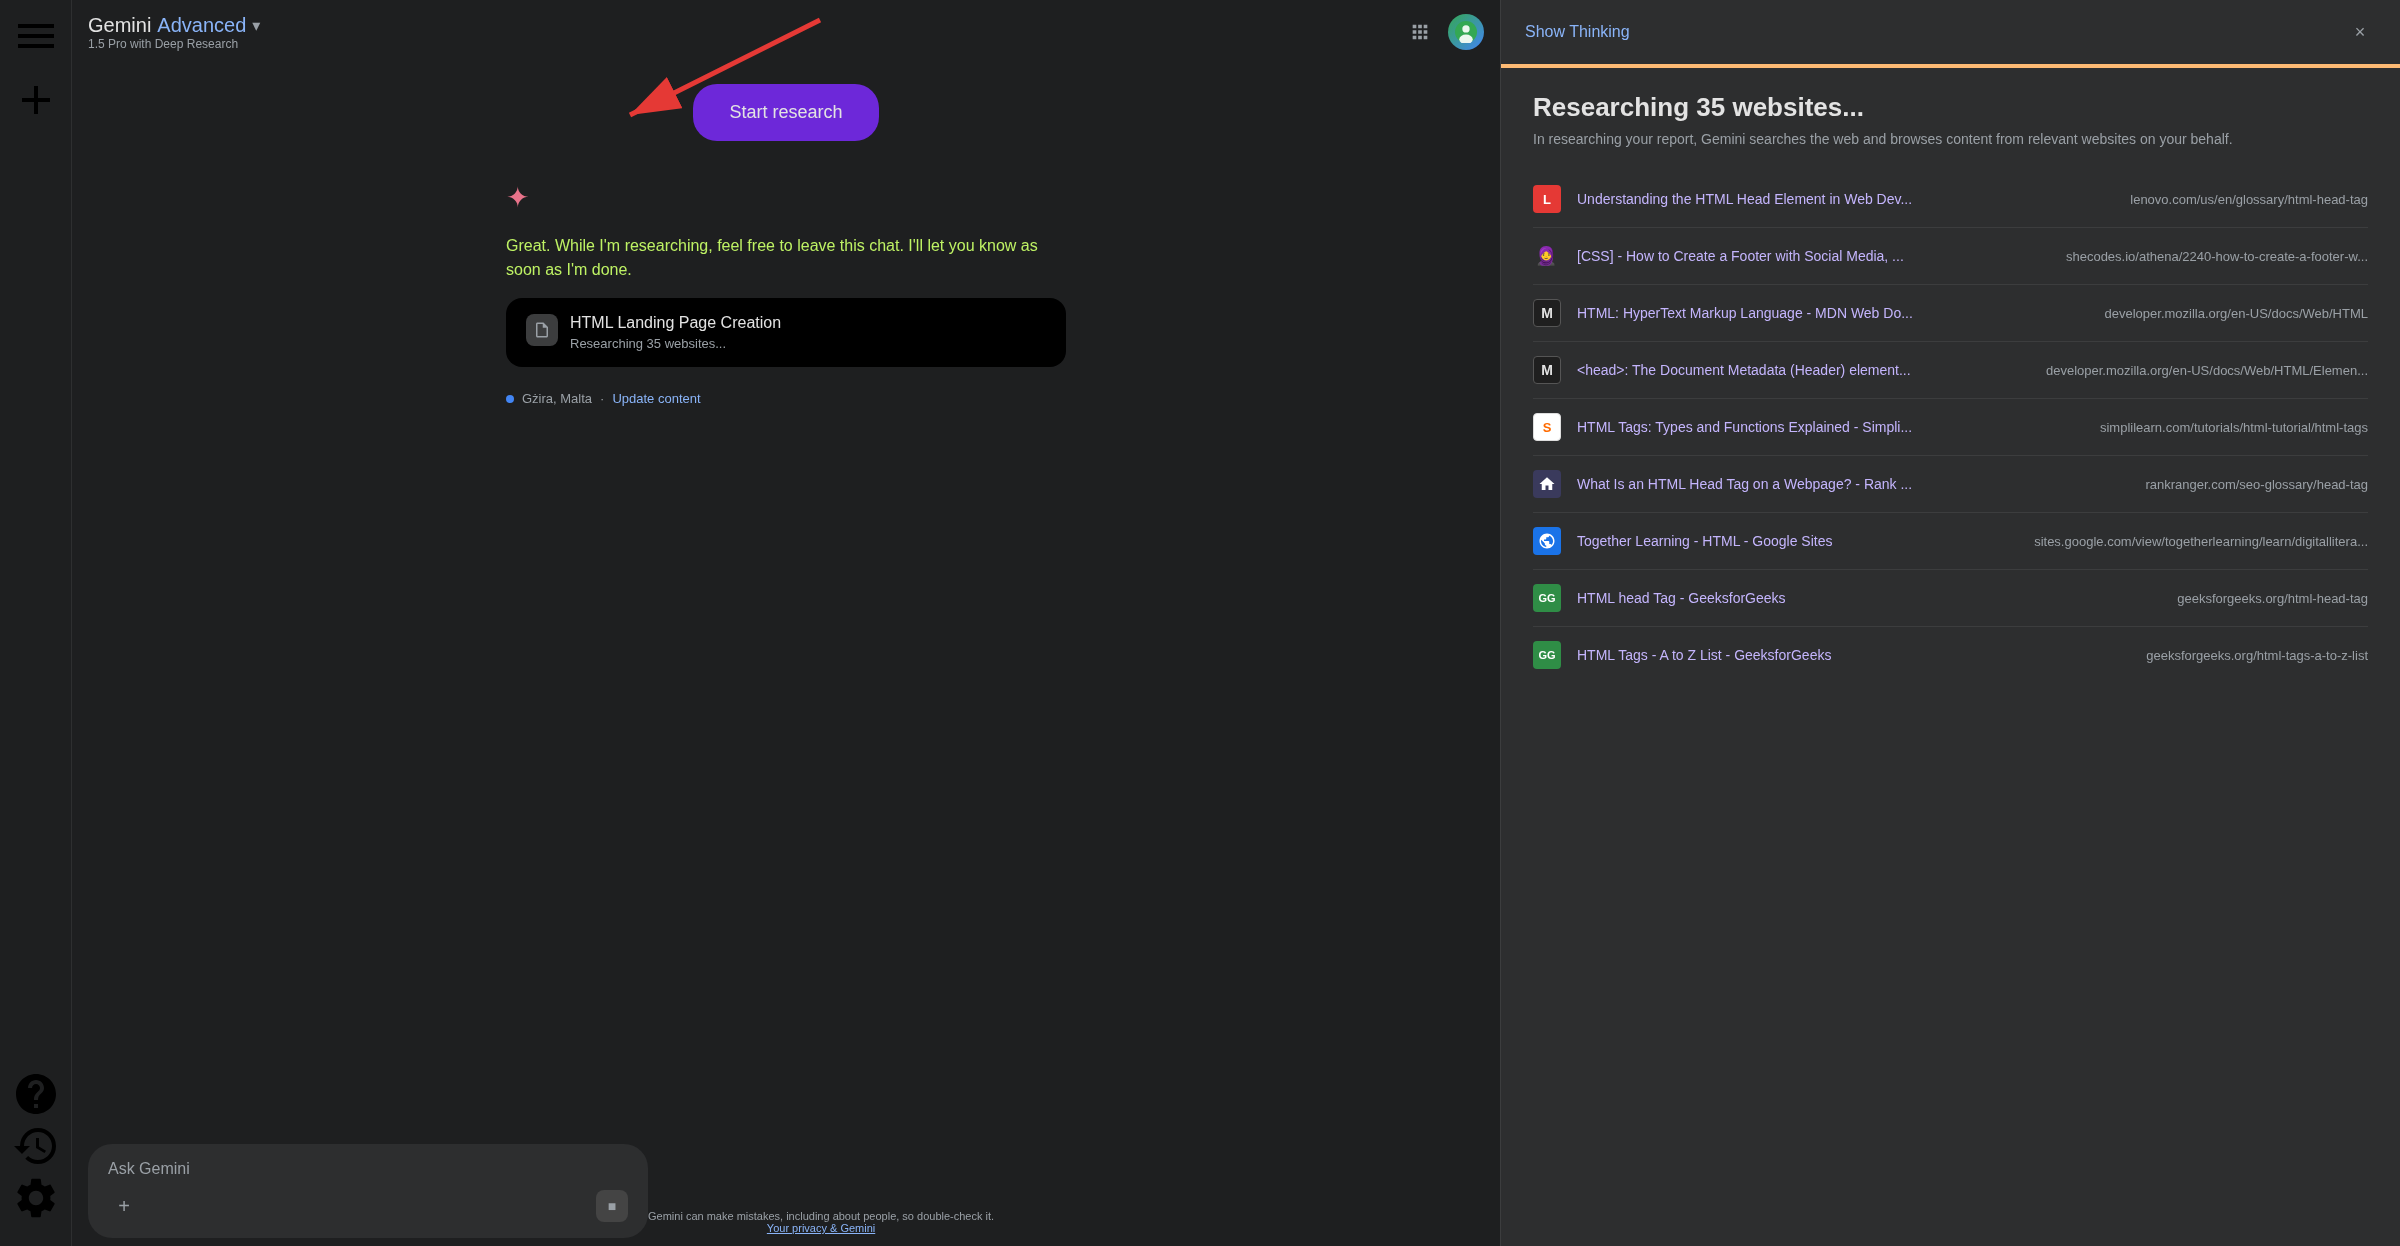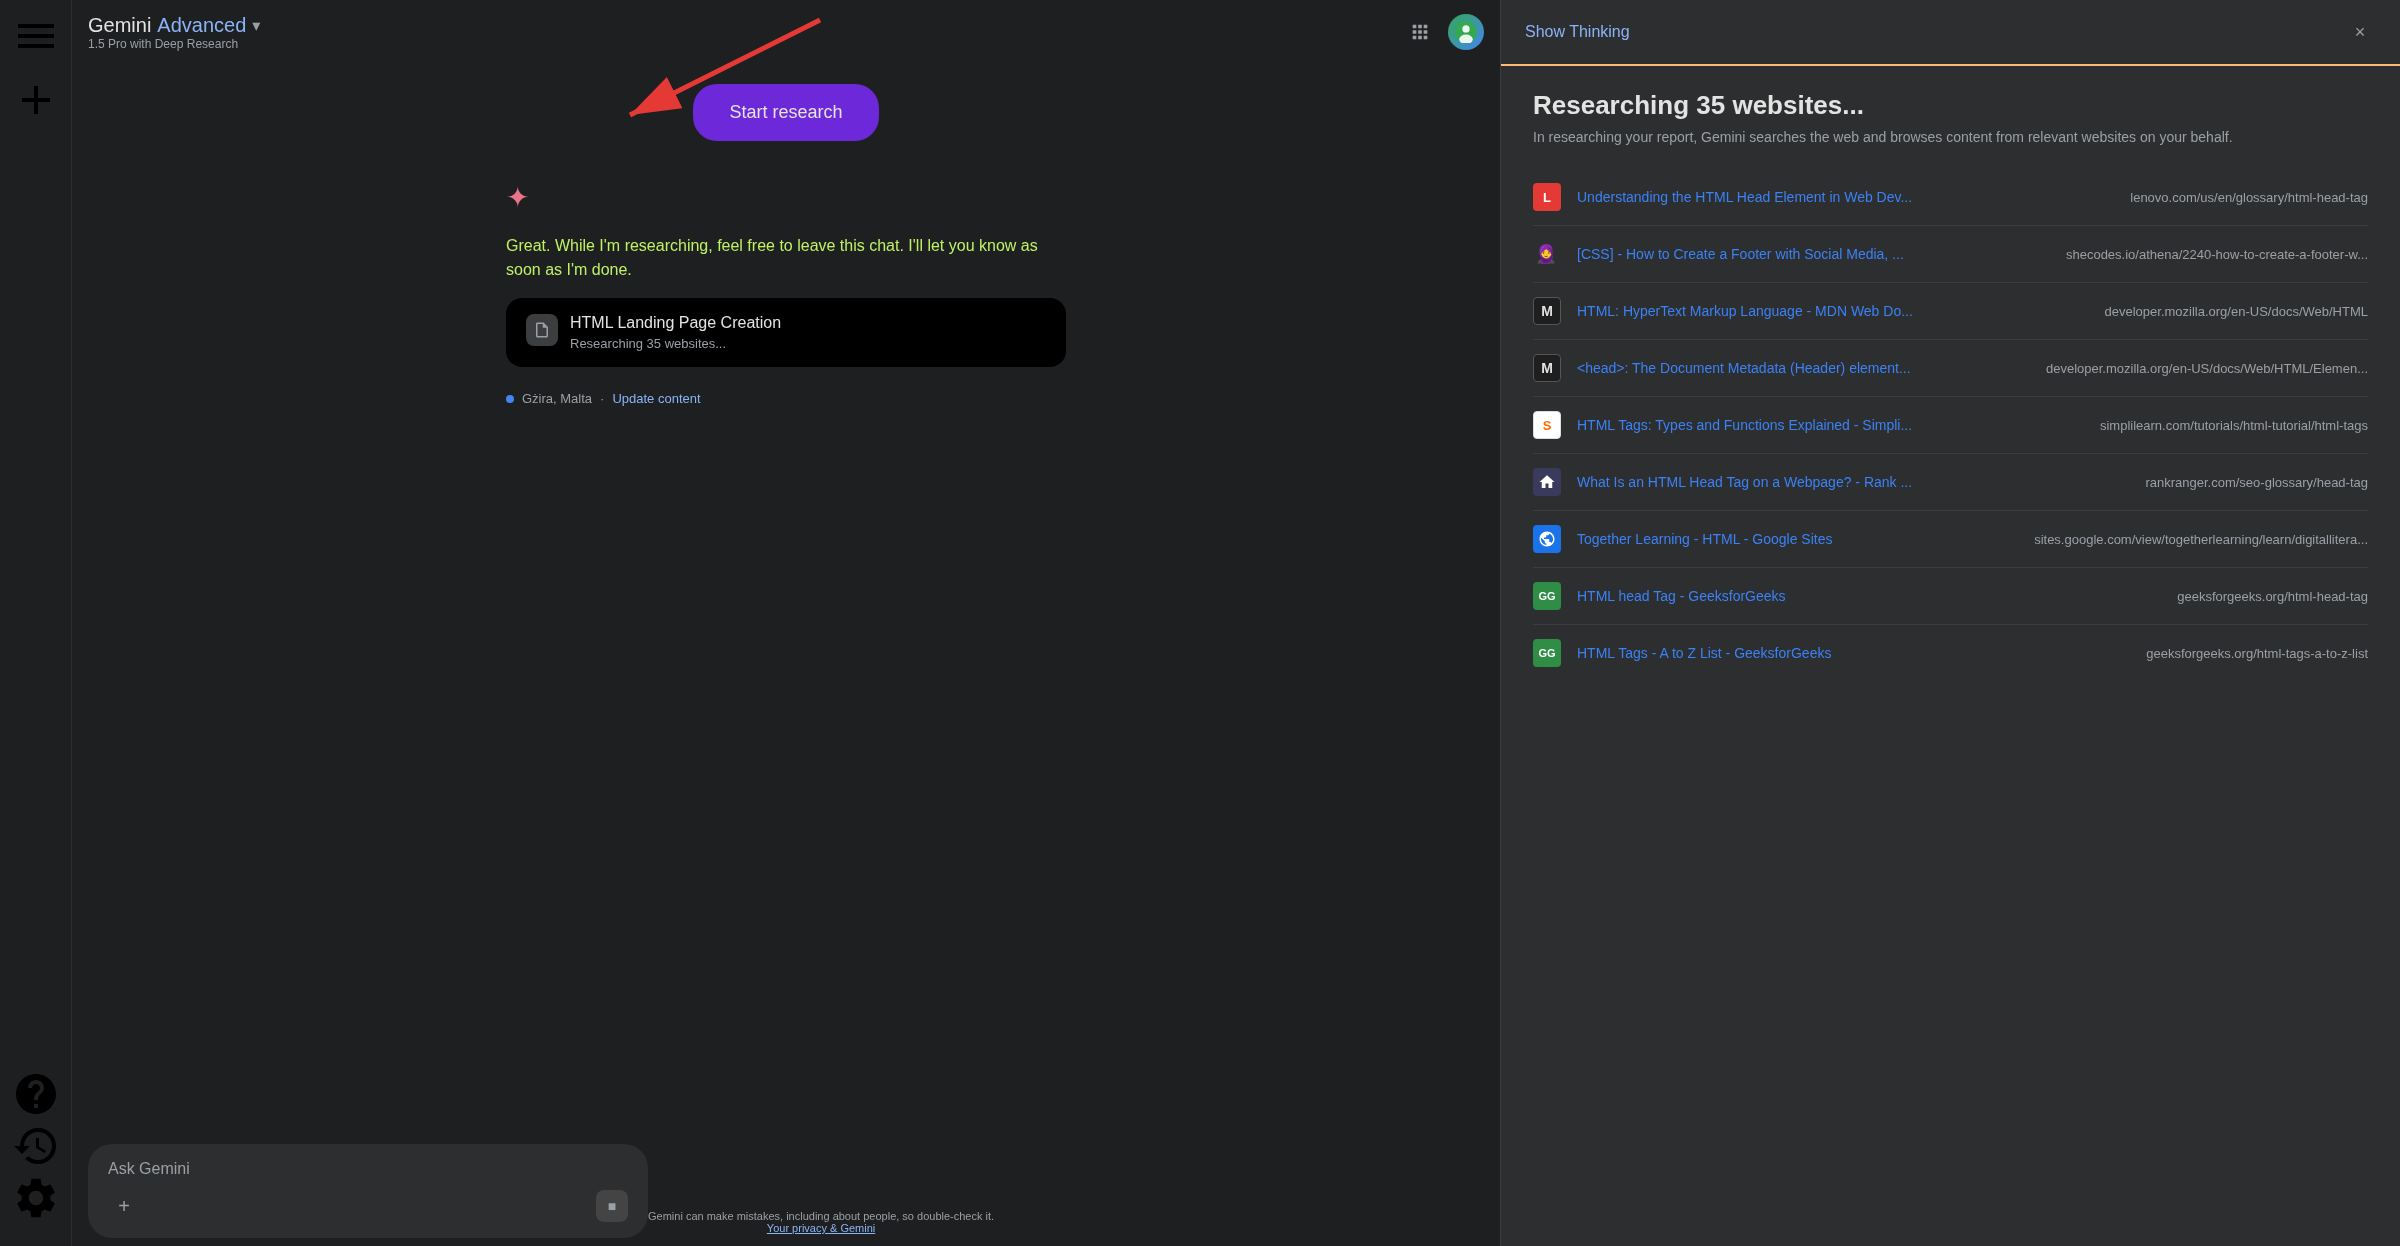--- a/index.html
+++ b/index.html
@@ -278,21 +278,21 @@
       display: flex;
       flex-direction: column;
       flex-shrink: 0;
       overflow: hidden;
     }
     .panel-header {
       padding: 16px 24px;
       display: flex;
       align-items: center;
       justify-content: space-between;
-      border-bottom: 2px solid #fdba74;
+      border-bottom: 4px solid #fdba74;
     }
     .show-thinking-btn {
       color: #8ab4f8;
       font-size: 16px;
       cursor: pointer;
       background: none;
       border: none;
       font-family: inherit;
     }
     .close-btn {
@@ -350,21 +350,21 @@
     .site-favicon.shecodes { background: #f5a623; font-size: 12px; }
     .site-favicon.mdn { background: #1f1f1f; border: 1px solid #555; color: #e3e3e3; font-weight: 900; font-size: 14px; }
     .site-favicon.simplilearn { background: #fff; color: #ff6b00; border: 1px solid #ddd; }
     .site-favicon.rankranger { background: #3a3a5c; }
     .site-favicon.google-sites { background: #1a73e8; }
     .site-favicon.curator { background: #f0f0f0; }
     .site-favicon.geeksforgeeks { background: #2f8d46; color: white; font-size: 11px; }
     .site-title {
       flex: 1;
       font-size: 14px;
-      color: #3b82f6;
+      color: #c4b5fd;
     }
     .site-url {
       font-size: 13px;
       color: #9aa0a6;
       text-align: right;
       flex-shrink: 0;
       max-width: 340px;
       overflow: hidden;
       text-overflow: ellipsis;
       white-space: nowrap;

